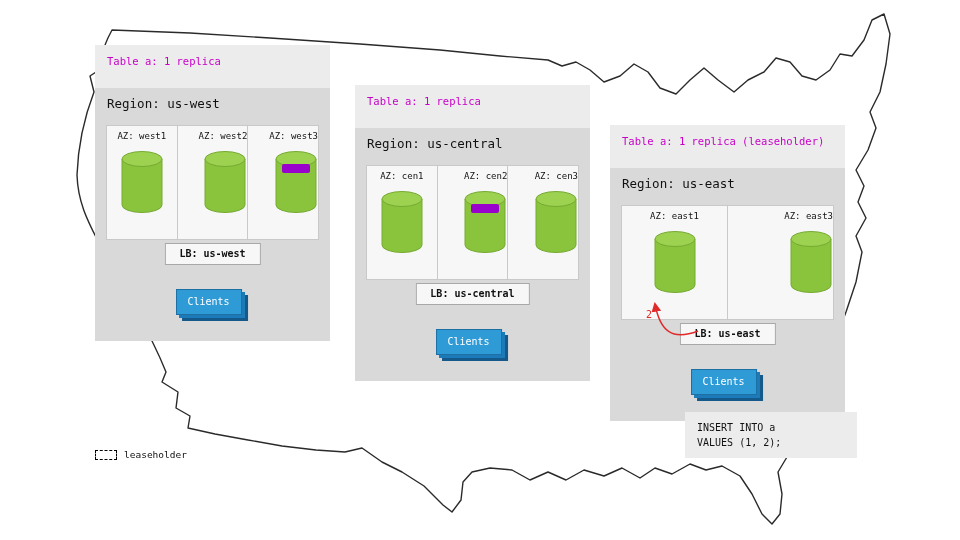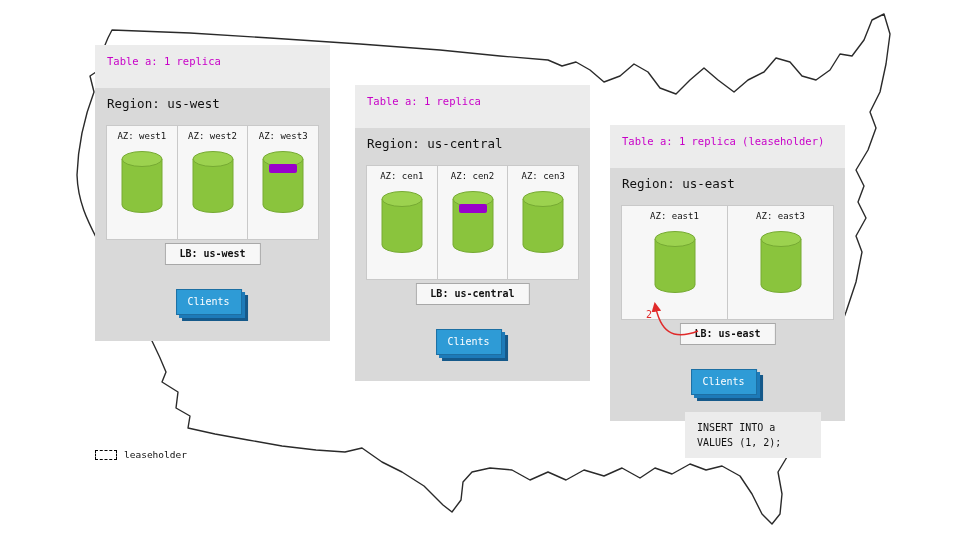--- a/index.html
+++ b/index.html
@@ -16,21 +16,21 @@
     font-size:10.5px;padding-left:12px;box-sizing:border-box;
   }
   .panel-body{position:relative;height:253px;background:#d9d9d9;}
   .region-label{position:absolute;left:12px;top:8px;font-size:12.5px;color:#111;white-space:nowrap;}
   .az-box{
     position:absolute;left:11px;right:11px;top:37px;height:115px;
     background:#f7f7f7;border:1px solid #c9c9c9;box-sizing:border-box;
     display:flex;
   }
   .az-col{flex:1;display:flex;flex-direction:column;align-items:center;padding-top:5px;}
-  .az-col + .az-col{border-left:1px solid #c9c9c9;}
+  .az-col + .az-col{border-left:1px solid #c9c9c9;align-items:flex-end;}
   .az-label{font-size:9px;white-space:nowrap;color:#111;}
   .cyl{position:relative;width:44px;height:64px;margin-top:9px;}
   .marker{
     position:absolute;left:8px;top:14px;width:28px;height:9px;
     background:#9900cc;border-radius:2px;
   }
   .marker.leaseholder{
     left:7px;top:13px;width:28px;height:9px;
     border:2px dashed #1a1a1a;border-radius:3px;
   }
@@ -42,21 +42,21 @@
   .clients-btn{
     position:absolute;top:201px;left:50%;transform:translateX(-56%);
     width:64px;height:24px;line-height:24px;text-align:center;
     background:#2e9bd6;border:1px solid #1d6fa3;color:#ffffff;font-size:10px;
     box-shadow:3px 3px 0 #1d7ab8,6px 6px 0 #15598a;
   }
   .arrow-overlay{position:absolute;left:0;top:0;width:235px;height:253px;z-index:3;pointer-events:none;}
 
   
   .sql-note{
-    position:absolute;left:685px;top:412px;width:136px;height:46px;z-index:2;
+    position:absolute;left:685px;top:412px;width:172px;height:46px;z-index:2;
     background:#ececec;padding:8px 0 0 12px;box-sizing:border-box;
     font-size:10px;line-height:15px;color:#111;
   }
 
   
   .legend{position:absolute;left:95px;top:449px;z-index:2;display:flex;align-items:center;}
   .legend-swatch{
     display:inline-block;width:20px;height:8px;background:#ffffff;
     border:1.5px dashed #000;margin-right:7px;
   }

